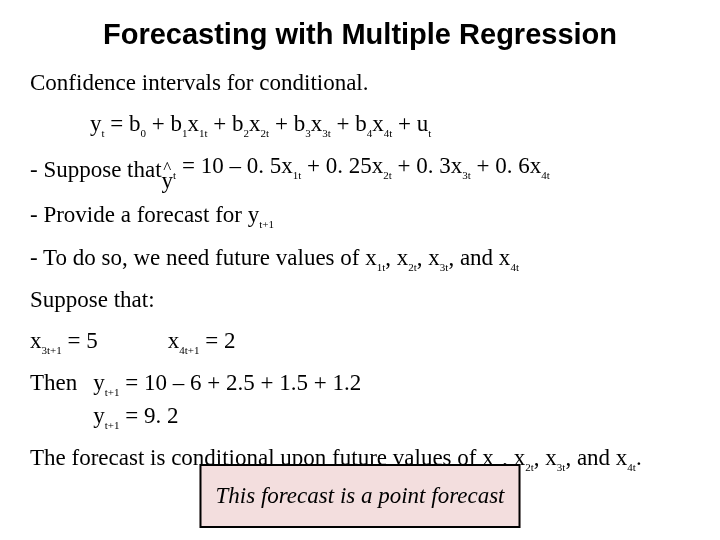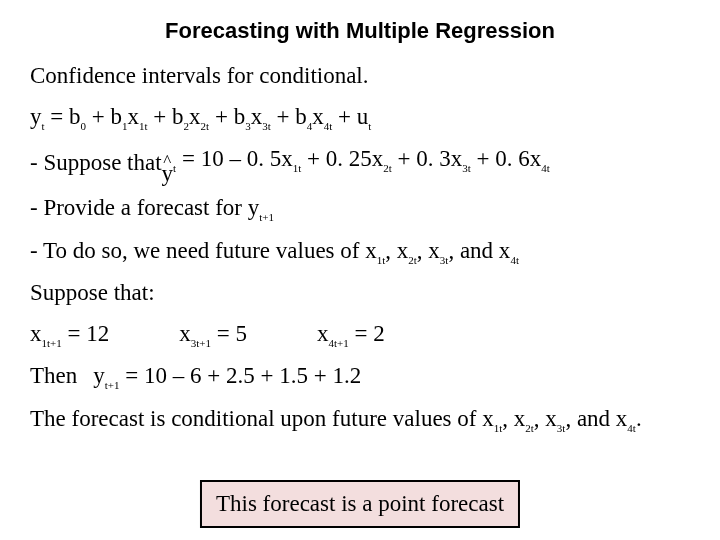--- a/index.html
+++ b/index.html
@@ -8,45 +8,46 @@
     background:#fff;
     font-family:"Times New Roman",Times,serif;
     color:#000;
     box-sizing:border-box;
     padding:18px 30px 10px 30px;
     position:relative;
   }
   .title{
     font-family:Arial,Helvetica,sans-serif;
     font-weight:bold;
-    font-size:22px;
+    font-size:29px;
     text-align:center;
     margin:0 0 16px 0;
   }
   .line{
     font-size:23px;
     line-height:1.35;
     margin:0 0 10px 0;
   }
-  .eq-indent{}
+  .eq-indent{margin-left:60px}
   .suppose-row{display:flex;align-items:center;}
   .yhat{display:inline-flex;flex-direction:column;align-items:center;line-height:0.7;font-size:23px}
   .yhat .caret{font-size:17px;line-height:0.5}
   .sub{font-size:11px;vertical-align:sub}
   .futures{display:flex;gap:70px}
   .then-block{display:flex;gap:16px}
   .then-lines{display:flex;flex-direction:column}
   .boxed{
     position:absolute;
     left:50%;transform:translateX(-50%);
     bottom:12px;
     border:2px solid #000;
     background:#f3dede;
-    padding:9px 14px;
+    padding:17px 14px;
     font-size:23px;
+    font-style:italic;
   }
 </style>
 </head>
 <body>
 
 <h1 class="title">Forecasting with Multiple Regression</h1>
 
 <p class="line">Confidence intervals for conditional.</p>
 
 <p class="line eq-indent">
@@ -79,29 +80,29 @@
   <span>- Provide a forecast for y</span><span class="sub">t+1</span>
 </p>
 
 <p class="line">
   <span>- To do so, we need future values of x</span><span class="sub">1t</span><span>, x</span><span class="sub">2t</span><span>, x</span><span class="sub">3t</span><span>, and x</span><span class="sub">4t</span>
 </p>
 
 <p class="line">Suppose that:</p>
 
 <div class="line futures">
-  <span><span>x</span><span class="sub">1t+1</span><span> = 12</span></span>
   <span><span>x</span><span class="sub">3t+1</span><span> = 5</span></span>
   <span><span>x</span><span class="sub">4t+1</span><span> = 2</span></span>
 </div>
 
 <div class="line then-block">
   <span>Then</span>
   <div class="then-lines">
     <span><span>y</span><span class="sub">t+1</span><span> = 10 – 6 + 2.5 + 1.5 + 1.2</span></span>
+    <span><span>y</span><span class="sub">t+1</span><span> = 9. 2</span></span>
   </div>
 </div>
 
 <p class="line">
   <span>The forecast is conditional upon future values of x</span><span class="sub">1t</span><span>, x</span><span class="sub">2t</span><span>, x</span><span class="sub">3t</span><span>, and x</span><span class="sub">4t</span><span>.</span>
 </p>
 
 <div class="boxed">This forecast is a point forecast</div>
 
 </body></html>

